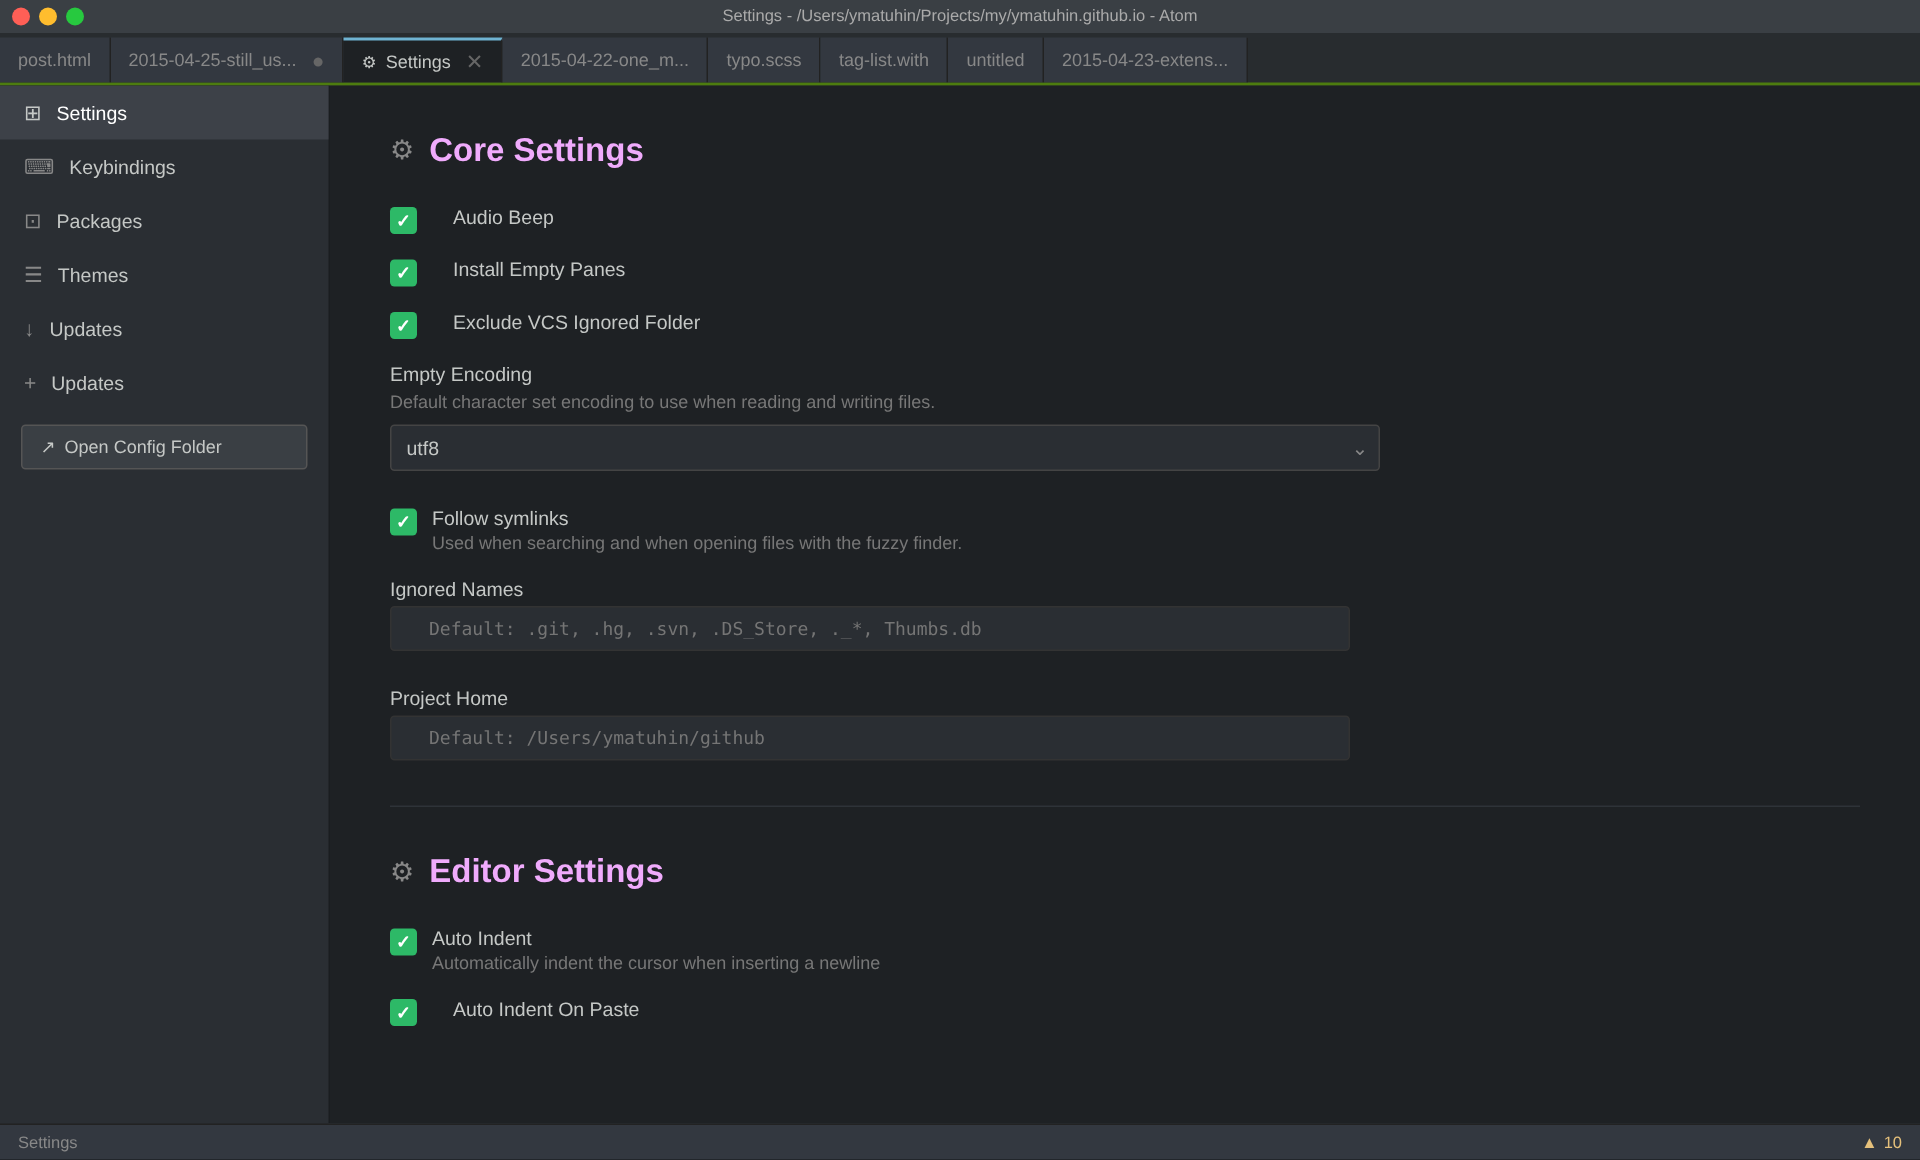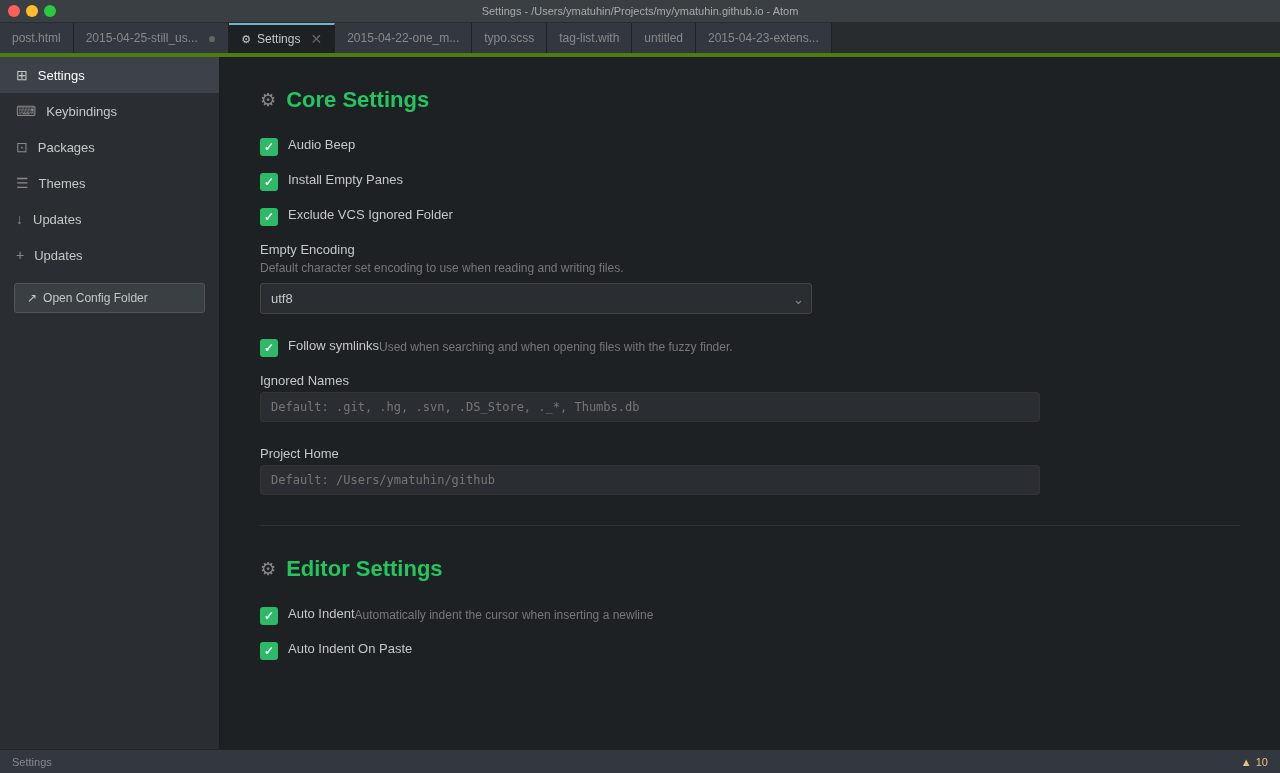--- a/index.html
+++ b/index.html
@@ -44,21 +44,21 @@
       color: #aaa;
     }
 
     
     .tab-bar {
       background: #282c2f;
       display: flex;
       height: 35px;
       align-items: flex-end;
       flex-shrink: 0;
-      border-bottom: 4px solid #4d7c0f;
+      border-bottom: 2px solid #4d7c0f;
       overflow: hidden;
     }
     .tab {
       display: flex;
       align-items: center;
       padding: 0 12px;
       height: 30px;
       background: #333840;
       color: #888;
       font-size: 12px;
@@ -137,37 +137,37 @@
 
     .section-title {
       display: flex;
       align-items: center;
       gap: 10px;
       margin-bottom: 24px;
     }
     .section-title h2 {
       font-size: 22px;
       font-weight: bold;
-      color: #22c55e;
+      color: #f0abfc;
     }
     .gear-icon { color: #888; font-size: 18px; }
 
     .setting-row {
+      display: flex;
+      align-items: flex-start;
+      gap: 24px;
+      margin-bottom: 16px;
+    }
+    .setting-row-with-desc {
       display: flex;
       align-items: flex-start;
       gap: 10px;
       margin-bottom: 16px;
     }
-    .setting-row-with-desc {
-      display: flex;
-      align-items: flex-start;
-      gap: 10px;
-      margin-bottom: 16px;
-    }
-    .setting-text-block { display: flex; }
+    .setting-text-block { display: flex; flex-direction: column; }
     .setting-label {
       color: #c5c8c6;
       font-size: 13px;
       font-weight: 500;
     }
     .setting-desc {
       color: #777;
       font-size: 12px;
       margin-top: 2px;
     }
@@ -201,21 +201,21 @@
       font-weight: 500;
     }
     .form-desc {
       font-size: 12px;
       color: #777;
       margin-bottom: 8px;
     }
 
     .select-wrapper {
       position: relative;
-      width: 552px;
+      width: 660px;
     }
     .form-select {
       width: 100%;
       padding: 7px 30px 7px 10px;
       background: #2a2e33;
       border: 1px solid #444;
       border-radius: 3px;
       color: #c5c8c6;
       font-size: 13px;
       appearance: none;
@@ -224,22 +224,22 @@
     .select-arrow {
       position: absolute;
       right: 8px;
       top: 50%;
       transform: translateY(-50%);
       color: #888;
       pointer-events: none;
     }
 
     .text-input {
-      width: 780px;
-      padding: 7px 10px;
+      width: 640px;
+      padding: 7px 25px;
       background: #2a2e33;
       border: 1px solid #333;
       border-radius: 3px;
       color: #666;
       font-size: 12px;
       font-family: monospace;
     }
 
     .divider {
       height: 1px;

